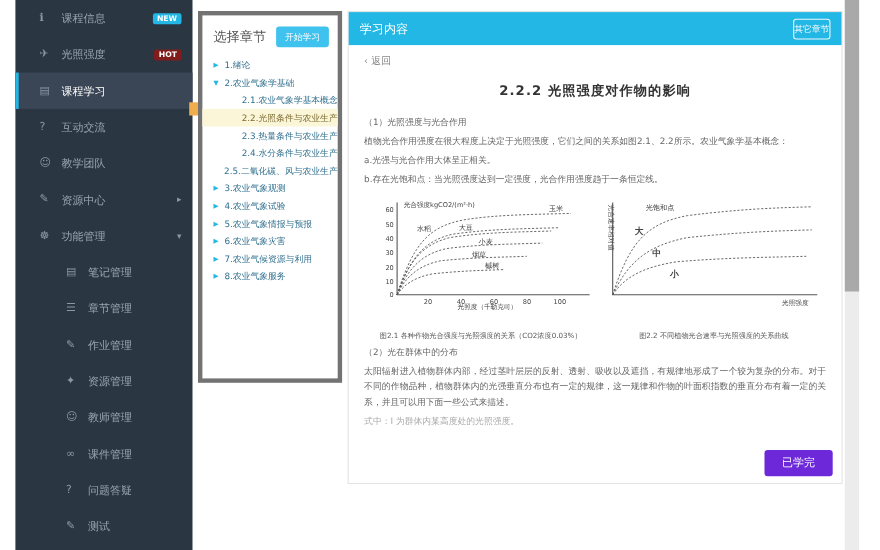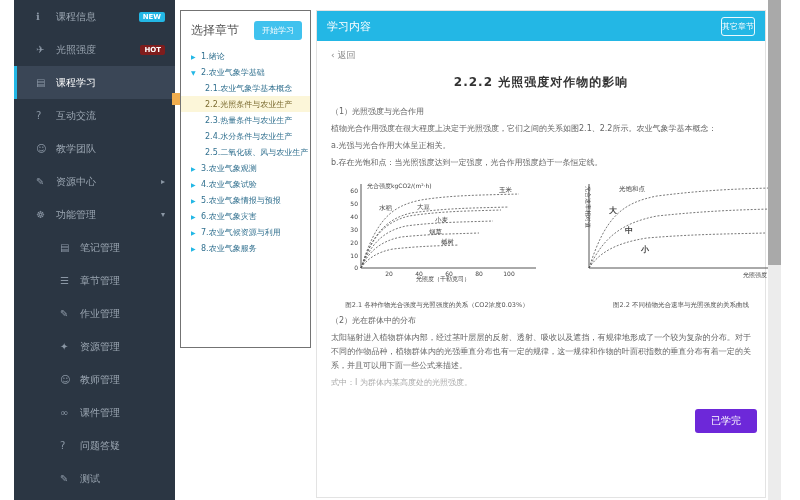--- a/index.html
+++ b/index.html
@@ -11,43 +11,43 @@
   .sb-row { display:flex; align-items:center; height:33px; padding-left:22px; color:#9aa5b1; font-size:10px; cursor:pointer; position:relative; }
   .sb-row.active { background:#3a4656; color:#fff; border-left:3px solid #23b7e5; padding-left:19px; }
   .sb-row.sub { padding-left:46px; }
   .sb-ico { width:20px; font-size:10px; color:#8b97a5; display:inline-block; }
   .badge { margin-left:auto; margin-right:10px; font-size:7px; color:#fff; padding:1px 4px; border-radius:2px; font-weight:bold; }
   .badge.new { background:#23b7e5; }
   .badge.hot { background:#7f1d1d; }
   .sb-caret { margin-left:auto; margin-right:10px; font-size:8px; color:#8b97a5; }
 
   
-  .chapters { position:absolute; left:180px; top:10px; width:131px; height:338px; background:#fff; border:1px solid #737373; padding:8px 0 6px 0; }
+  .chapters { position:absolute; left:180px; top:10px; width:131px; height:338px; background:#fff; border:4px solid #737373; padding:8px 0 6px 0; }
   .ch-head { display:flex; align-items:center; justify-content:space-between; padding:2px 8px 8px 10px; }
   .ch-title { font-size:12px; color:#555; }
   .ch-start { background:#40c2ee; color:#fff; border:none; font-size:8px; padding:4px 8px; border-radius:3px; cursor:pointer; }
   .tree-row { display:flex; align-items:center; height:16px; font-size:8px; color:#31708f; padding-left:10px; cursor:pointer; white-space:nowrap; overflow:hidden; }
   .tree-row .arr { color:#23b7e5; font-size:6px; width:10px; }
-  .tree-row.lvl1 { padding-left:24px; }
+  .tree-row.lvl1 { padding-left:24px;justify-content:flex-end; }
   .tree-row.sel { background:#fcf6d9; color:#7a6a2f; }
   .sel-handle { position:absolute; left:172px; top:93px; width:8px; height:12px; background:#f0ad4e; }
 
   
-  .main { position:absolute; left:316px; top:10px; width:450px; height:488px; background:#fff; border:1px solid #e3e3e3; }
+  .main { position:absolute; left:316px; top:10px; width:450px; height:430px; background:#fff; border:1px solid #e3e3e3; }
   .main-head { height:30px; background:#23b7e5; display:flex; align-items:center; justify-content:space-between; padding:0 10px; }
   .mh-title { color:#fff; font-size:11px; }
   .mh-btn { color:#fff; font-size:8px; border:1px solid rgba(255,255,255,.9); border-radius:3px; padding:3px 0; background:transparent; cursor:pointer; }
   .main-body { padding:8px 14px 0 14px; position:relative; height:398px; }
   .back { font-size:9px; color:#888; cursor:pointer; }
   .doc-title { text-align:center; font-size:12px; font-weight:bold; color:#333; margin:12px 0 14px 0; letter-spacing:1px; }
   .para { font-size:8px; color:#666; line-height:1.75; text-align:justify; margin-bottom:3px; }
   .para.head { margin-top:4px; }
   .para.faint { color:#aaa; }
 
-  .charts { display:flex; justify-content:space-between; margin:8px 0 4px 0;gap:32px; }
+  .charts { display:flex; justify-content:space-between; margin:8px 0 4px 0; }
   .chart { width:212px; }
   .chart svg { display:block; }
   .cap { font-size:6.5px; color:#555; text-align:center; margin-top:19px; }
 
   .done-btn { position:absolute; right:8px; bottom:6px; background:#6d28d9; color:#fff; border:none; border-radius:3px; font-size:10px; padding:5px 16px; cursor:pointer; }
 
   
   .scroll-track { position:absolute; left:768px; top:0; width:13px; height:500px; background:#ececec; }
   .scroll-thumb { position:absolute; left:0; top:0; width:13px; height:265px; background:#a9a9a9; }
 

